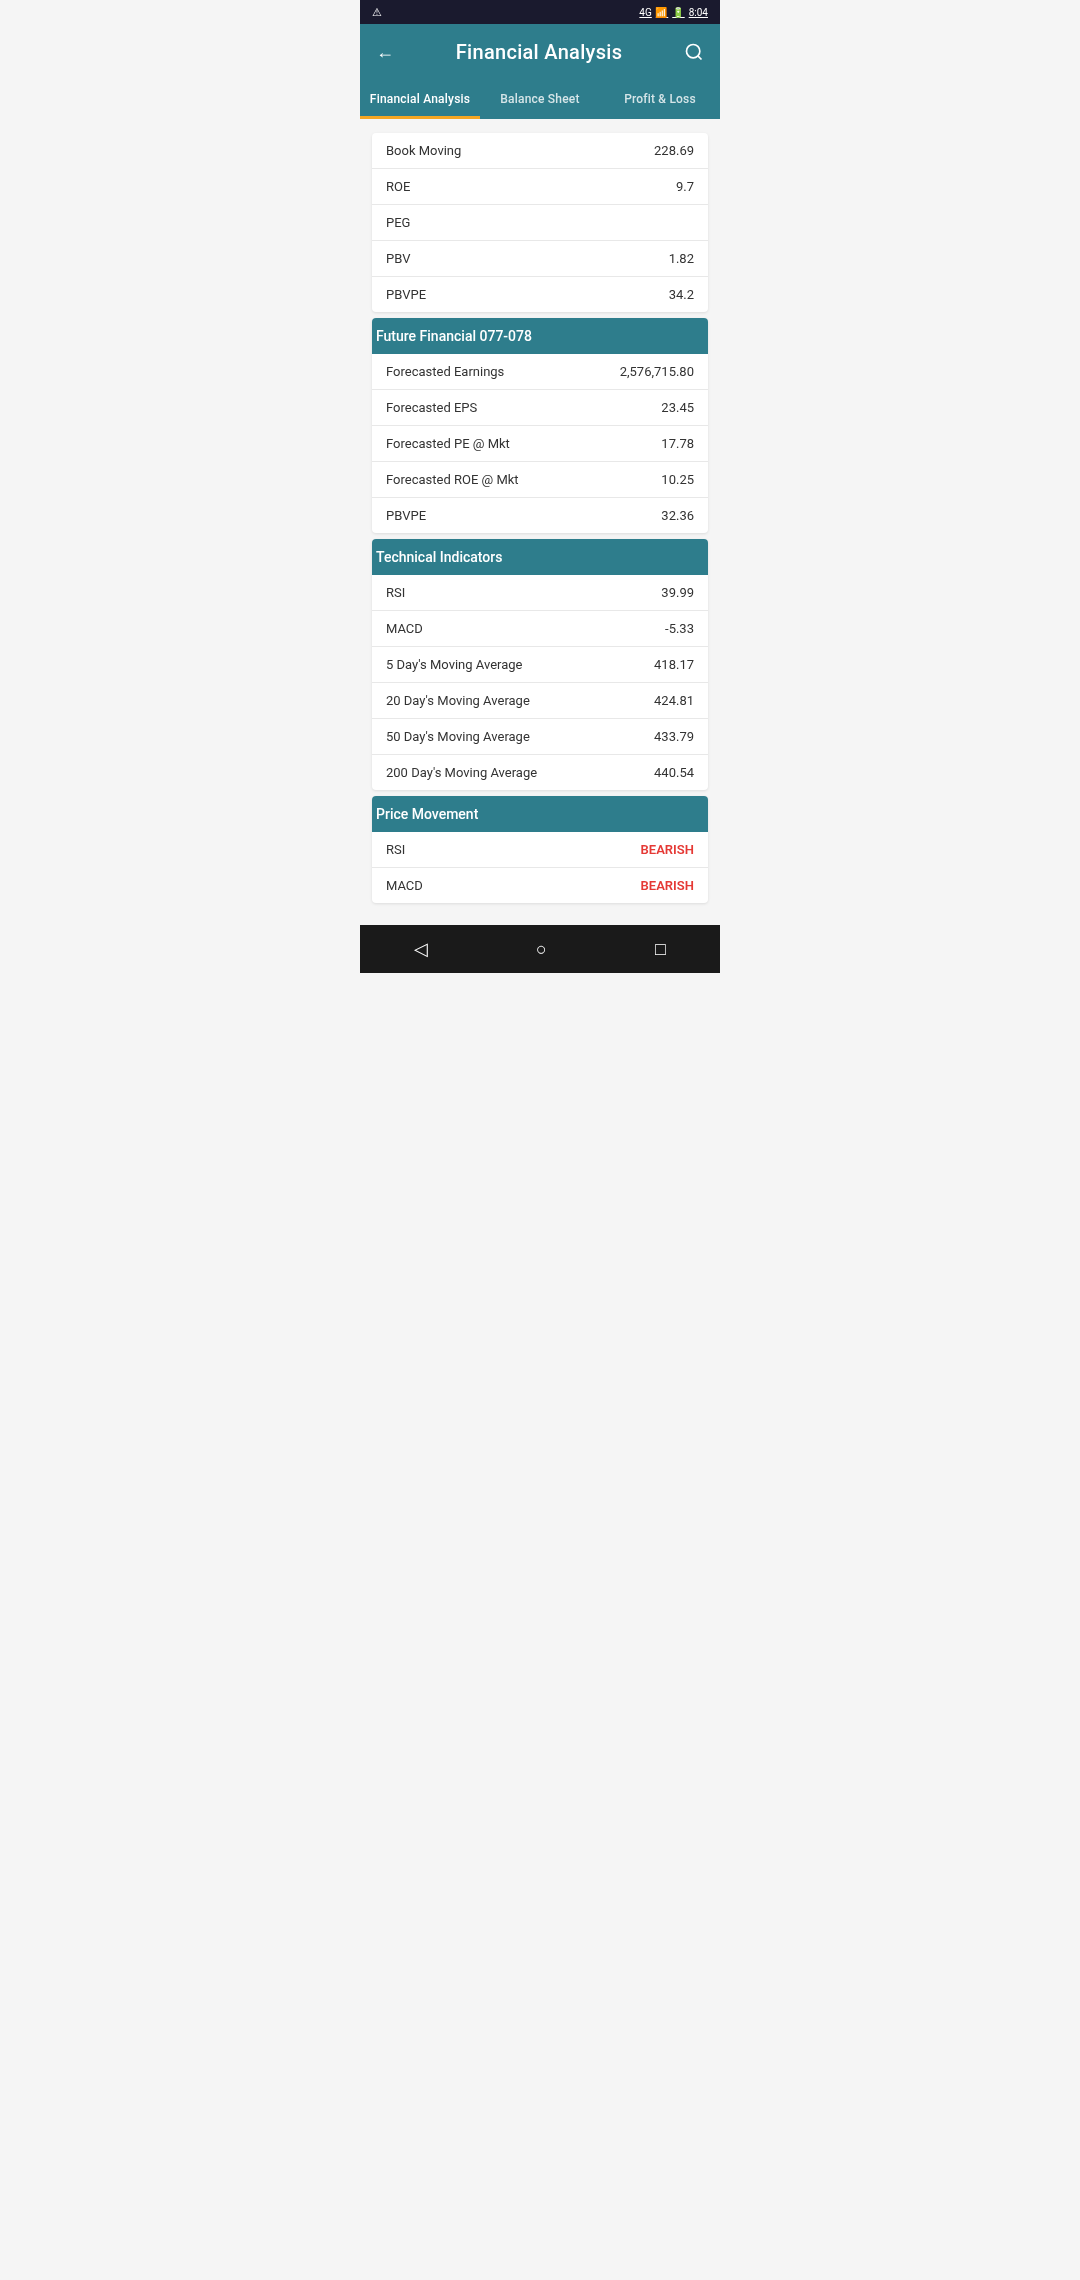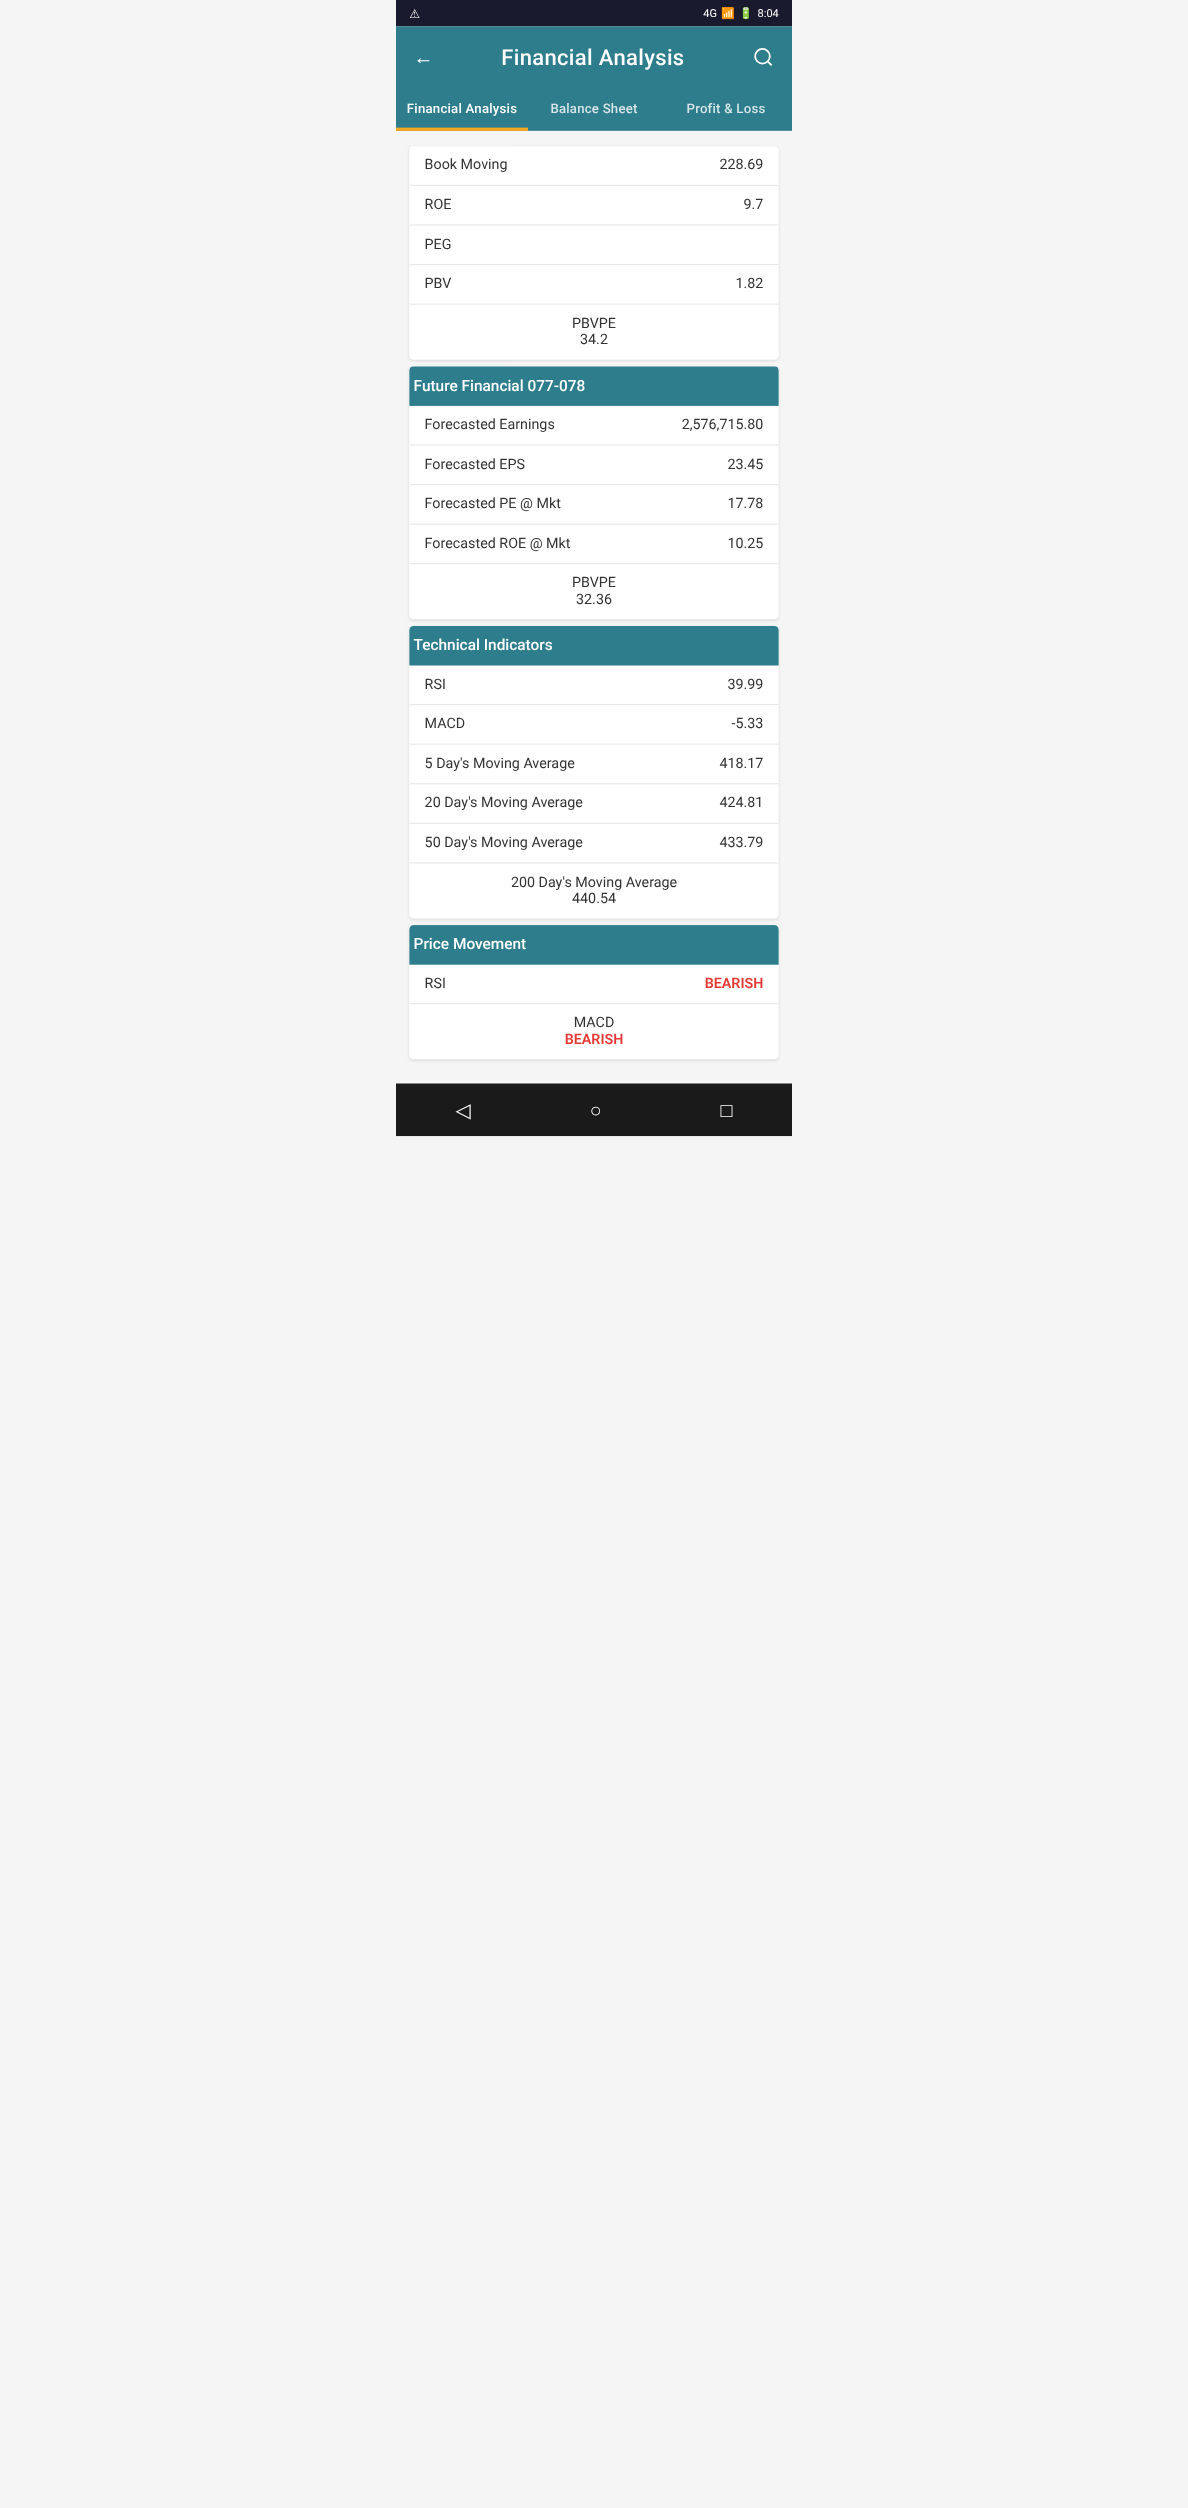--- a/index.html
+++ b/index.html
@@ -22,20 +22,21 @@
       align-items: center;
       padding: 4px 12px;
       font-size: 11px;
       height: 24px;
     }
     .status-icons {
       display: flex;
       gap: 4px;
       align-items: center;
       font-size: 10px;
+      text-decoration: underline;
     }
 
     
     .header {
       background: #2e7d8c;
       color: white;
       display: flex;
       align-items: center;
       justify-content: space-between;
       padding: 12px 16px;
@@ -109,21 +110,20 @@
     .table-row {
       display: flex;
       justify-content: space-between;
       align-items: center;
       padding: 10px 14px;
       border-bottom: 1px solid #e8e8e8;
       font-size: 13px;
     }
     .table-row:last-child {
       border-bottom: none;
-      flex-direction: column;
     }
     .row-label {
       color: #333;
     }
     .row-value {
       color: #333;
       font-weight: 400;
     }
     .row-value.bearish {
       color: #e53935;

